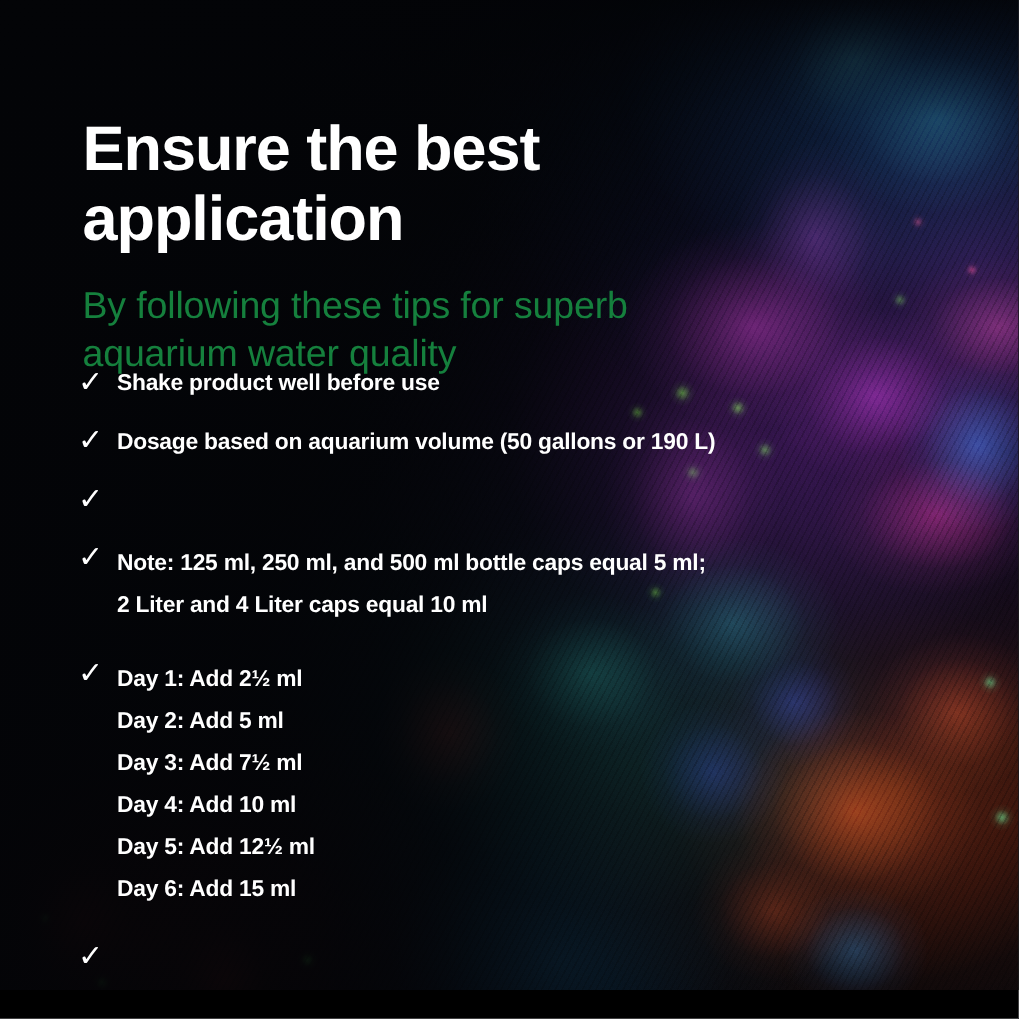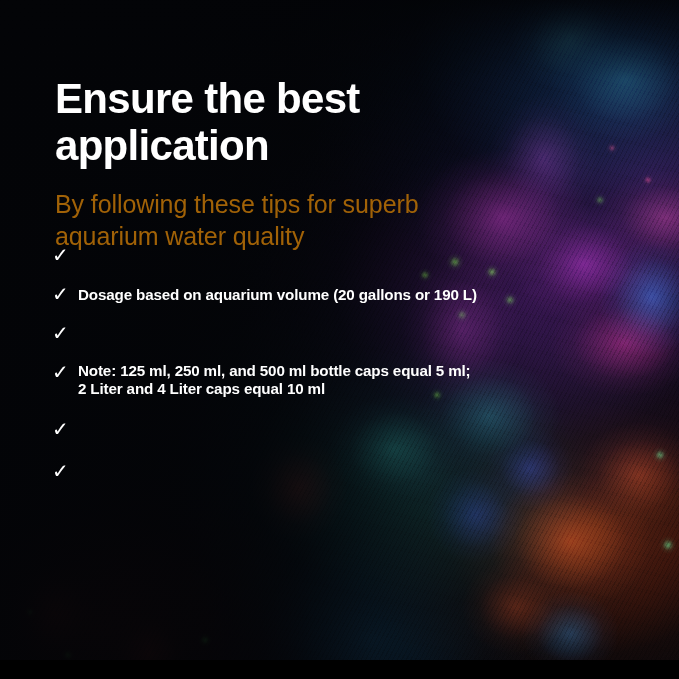--- a/index.html
+++ b/index.html
@@ -113,21 +113,21 @@
 
   .headline{
     position:absolute;left:55px;top:47px;width:430px;
     color:#ffffff;
     font-size:42px;line-height:47px;
     font-weight:bold;
     letter-spacing:-.7px;
   }
   .subhead{
     position:absolute;left:55px;top:163px;width:460px;
-    color:#a16207;
+    color:#15803d;
     font-size:25px;line-height:32px;
     font-weight:normal;
     letter-spacing:-.1px;
   }
 
   .bullets{position:absolute;left:52px;top:245px;right:10px;}
   .bullet{position:relative;display:flex;align-items:flex-start;margin-bottom:20px;}
   .check{
     flex:0 0 auto;
     width:26px;
@@ -138,21 +138,21 @@
   }
   .btext{
     color:#ffffff;
     font-size:15.2px;line-height:21px;
     font-weight:bold;
     letter-spacing:-.15px;
     white-space:pre-line;
   }
   .bullet.tight{margin-bottom:18px;}
   .bullet.days{margin-bottom:21px;}
-  .bullet.days .btext{line-height:18px;}
+  .bullet.days .btext{line-height:28px;}
   .bullet.last{margin-bottom:0;}
 </style>
 </head>
 <body>
 
 <div class="canvas">
 
   <div class="bg">
     <div class="bg-layer bg-base"></div>
     <div class="bg-layer bg-purple"></div>
@@ -165,39 +165,46 @@
 
   <div class="content">
 
     <h1 class="headline">Ensure the best application</h1>
     <p class="subhead">By following these tips for superb aquarium water quality</p>
 
     <div class="bullets">
 
       <div class="bullet tight">
         <span class="check">✓</span>
+        <span class="btext">Shake product well before use</span>
       </div>
 
       <div class="bullet tight">
         <span class="check">✓</span>
-        <span class="btext">Dosage based on aquarium volume (20 gallons or 190 L)</span>
+        <span class="btext">Dosage based on aquarium volume (50 gallons or 190 L)</span>
       </div>
 
       <div class="bullet tight">
         <span class="check">✓</span>
       </div>
 
       <div class="bullet days">
         <span class="check">✓</span>
         <span class="btext">Note: 125 ml, 250 ml, and 500 ml bottle caps equal 5 ml;
 2 Liter and 4 Liter caps equal 10 ml</span>
       </div>
 
       <div class="bullet days">
         <span class="check">✓</span>
+        <span class="btext">Day 1: Add 2½ ml
+Day 2: Add 5 ml
+Day 3: Add 7½ ml
+Day 4: Add 10 ml
+Day 5: Add 12½ ml
+Day 6: Add 15 ml</span>
       </div>
 
       <div class="bullet last">
         <span class="check">✓</span>
       </div>
 
     </div>
   </div>
 </div>
 

